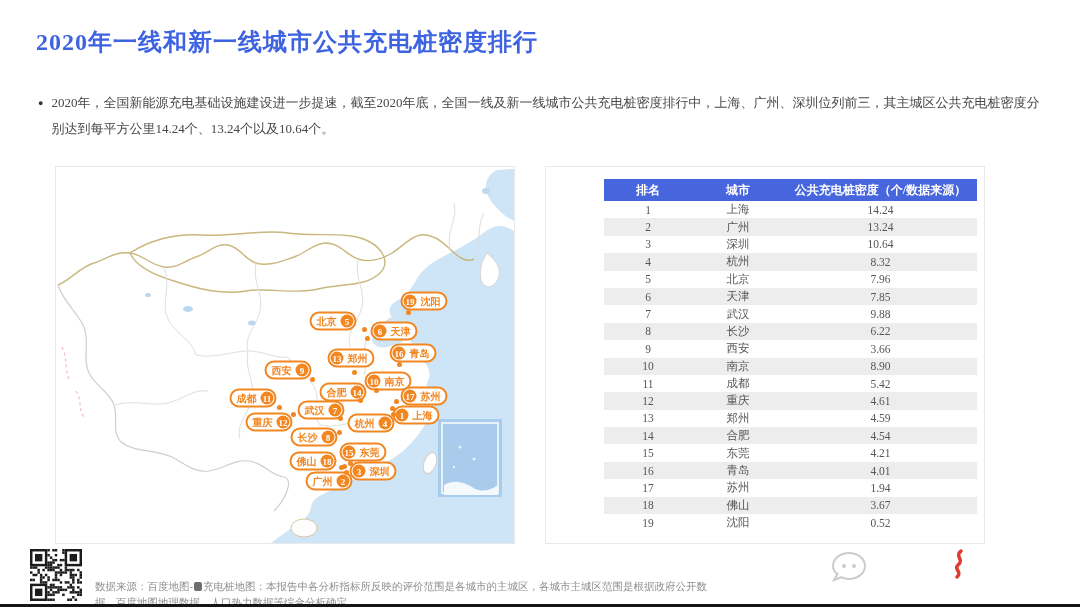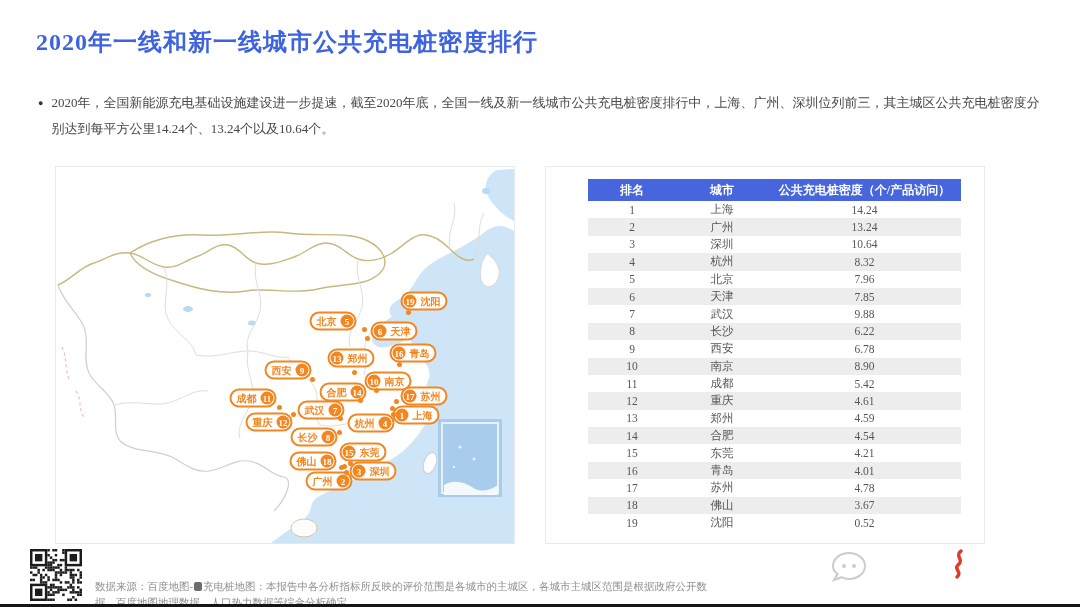--- a/index.html
+++ b/index.html
@@ -18,21 +18,21 @@
   .map-wrap{position:absolute;inset:0;}
   .map-wrap svg{display:block;}
   
   .marker{position:absolute;transform:translate(-50%,-50%);display:inline-flex;align-items:center;
           background:#fff;border:2px solid var(--orange,#f28620);border-radius:10px;height:13px;padding:1px;white-space:nowrap;z-index:3;}
   .marker .badge{min-width:13px;height:13px;border-radius:8px;background:var(--orange,#f28620);color:#fff;
                  font-size:9px;font-weight:bold;display:inline-flex;align-items:center;justify-content:center;padding:0 1px;box-sizing:border-box;}
   .marker .mlabel{color:var(--orange,#f28620);font-size:10px;padding:0 4px;font-weight:bold;}
   .marker .dot{position:absolute;width:5px;height:5px;border-radius:50%;background:var(--orange,#f28620);transform:translate(-50%,-50%);}
   
-  .rank-table{position:absolute;left:42px;top:12px;width:373px;border-collapse:collapse;table-layout:fixed;}
+  .rank-table{position:absolute;left:58px;top:12px;width:373px;border-collapse:collapse;table-layout:fixed;}
   .rank-table th{background:var(--table-header,#4766de);color:#fff;font-size:12px;font-weight:bold;height:22px;padding:0;}
   .rank-table td{height:17.4px;padding:0;font-size:11.5px;color:#565656;text-align:center;}
   .rank-table tr.stripe td{background:var(--stripe,#ededed);}
   .col-rank{width:88px;}.col-city{width:92px;}.col-den{width:193px;}
   
   .qr{position:absolute;left:30px;top:549px;width:52px;height:52px;}
   .qr svg{width:100%;height:100%;fill:#1c1c1c;}
   .foot-text{position:absolute;left:95px;top:551px;width:618px;font-size:10.5px;color:#909090;line-height:15.5px;margin-top:28px;}
   .foot-text p{margin:0;}
   .pile-icon{display:inline-block;width:8px;height:9px;background:#6d6d6d;border-radius:2px;margin:0 1px;vertical-align:-1px;}
@@ -224,21 +224,21 @@
     <table class="rank-table">
       <colgroup>
           <col class="col-rank">
           <col class="col-city">
           <col class="col-den">
         </colgroup>
       <thead>
         <tr>
           <th>排名</th>
           <th>城市</th>
-          <th>公共充电桩密度（个/产品访问）</th>
+          <th>公共充电桩密度（个/数据来源）</th>
         </tr>
       </thead>
       <tbody id="table-body">
           <tr>
             <td>1</td>
             <td>上海</td>
             <td>14.24</td>
           </tr>
           <tr class="stripe">
             <td>2</td>
@@ -271,21 +271,21 @@
             <td>9.88</td>
           </tr>
           <tr class="stripe">
             <td>8</td>
             <td>长沙</td>
             <td>6.22</td>
           </tr>
           <tr>
             <td>9</td>
             <td>西安</td>
-            <td>6.78</td>
+            <td>3.66</td>
           </tr>
           <tr class="stripe">
             <td>10</td>
             <td>南京</td>
             <td>8.90</td>
           </tr>
           <tr>
             <td>11</td>
             <td>成都</td>
             <td>5.42</td>
@@ -311,21 +311,21 @@
             <td>4.21</td>
           </tr>
           <tr class="stripe">
             <td>16</td>
             <td>青岛</td>
             <td>4.01</td>
           </tr>
           <tr>
             <td>17</td>
             <td>苏州</td>
-            <td>4.78</td>
+            <td>1.94</td>
           </tr>
           <tr class="stripe">
             <td>18</td>
             <td>佛山</td>
             <td>3.67</td>
           </tr>
           <tr>
             <td>19</td>
             <td>沈阳</td>
             <td>0.52</td>

